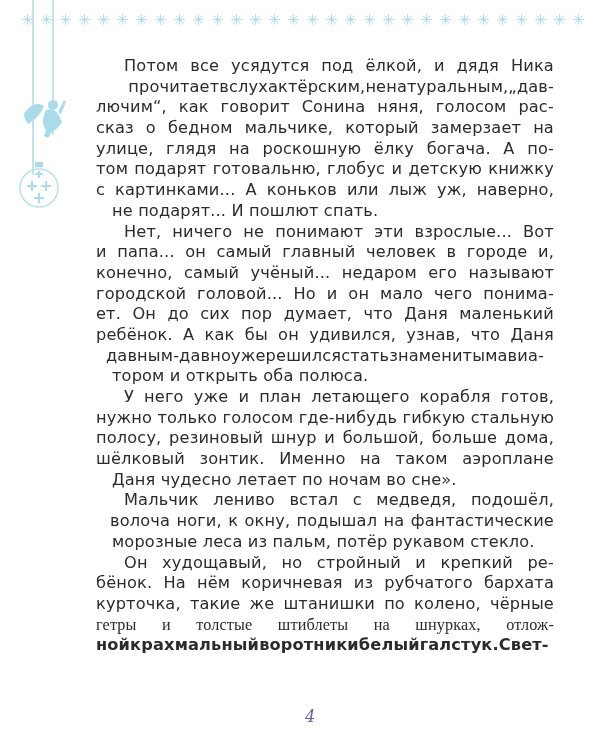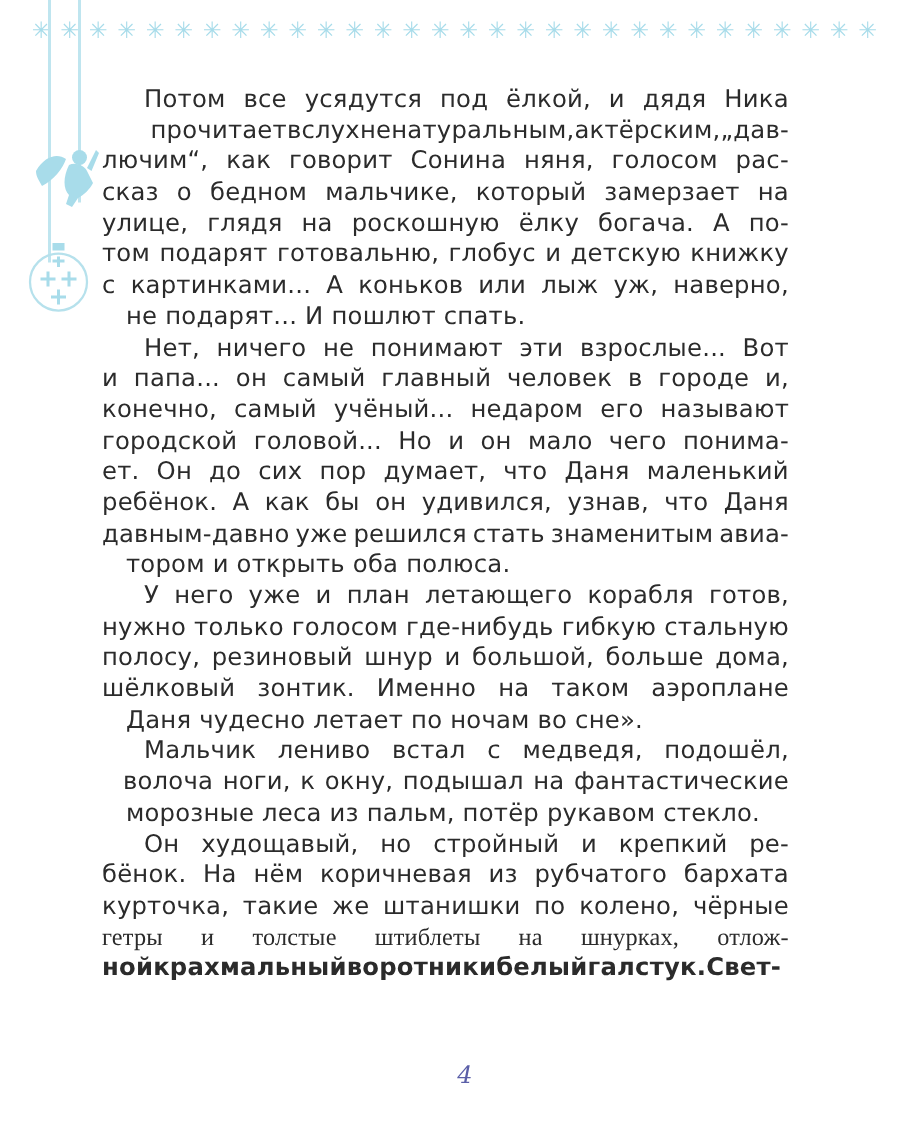--- a/index.html
+++ b/index.html
@@ -13,21 +13,21 @@
     display:flex; gap:0; align-items:center;
   }
   .flake {
     width:19.2px; text-align:center; color:#a8dcea; font-size:15px; line-height:18px;
   }
   .vline {
     position:absolute; top:0; width:2px; background:#bfe5ef;
   }
   .decor { position:absolute; }
   .text-block {
-    position:absolute; left:68px; top:56px; width:458px;
+    position:absolute; left:96px; top:56px; width:458px;
     color:#2b2b2b; font-size:16.2px; line-height:20.7px;
     letter-spacing:0.15px;
   }
   .line {
     display:block; text-align:justify; text-align-last:justify; white-space:nowrap;
     height:20.7px;
   }
   .line.indent { padding-left:28px; }
   .line.last { text-align-last:left;margin-left:16px; }
   .line span.w { }
@@ -102,22 +102,22 @@
       <span class="w">усядутся</span>
       <span class="w">под</span>
       <span class="w">ёлкой,</span>
       <span class="w">и</span>
       <span class="w">дядя</span>
       <span class="w">Ника</span>
     </span>
     <span class="line" style="display: flex; justify-content: flex-end;">
       <span class="w">прочитает</span>
       <span class="w">вслух</span>
+      <span class="w">актёрским,</span>
       <span class="w">ненатуральным,</span>
-      <span class="w">актёрским,</span>
       <span class="w">„дав-</span>
     </span>
     <span class="line" style="display: flex; justify-content: space-between;">
       <span class="w">лючим“,</span>
       <span class="w">как</span>
       <span class="w">говорит</span>
       <span class="w">Сонина</span>
       <span class="w">няня,</span>
       <span class="w">голосом</span>
       <span class="w">рас-</span>
@@ -214,21 +214,21 @@
       <span class="w">ребёнок.</span>
       <span class="w">А</span>
       <span class="w">как</span>
       <span class="w">бы</span>
       <span class="w">он</span>
       <span class="w">удивился,</span>
       <span class="w">узнав,</span>
       <span class="w">что</span>
       <span class="w">Даня</span>
     </span>
-    <span class="line" style="display: flex; justify-content: space-between;">
+    <span class="line" style="display: flex; justify-content: center;">
       <span class="w">давным-давно</span>
       <span class="w">уже</span>
       <span class="w">решился</span>
       <span class="w">стать</span>
       <span class="w">знаменитым</span>
       <span class="w">авиа-</span>
     </span>
     <span class="line last">тором и открыть оба полюса.</span>
     <span class="line indent" style="display: flex; justify-content: space-between;">
       <span class="w">У</span>

